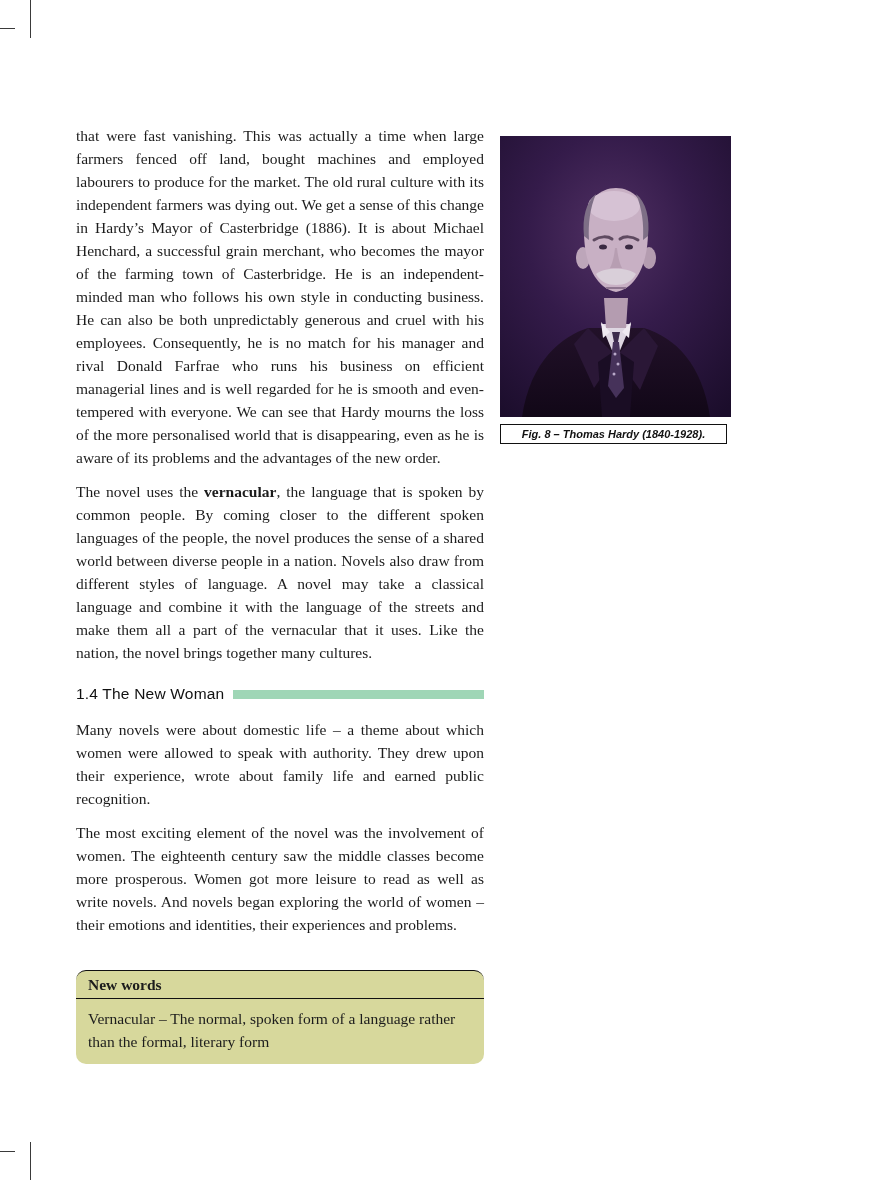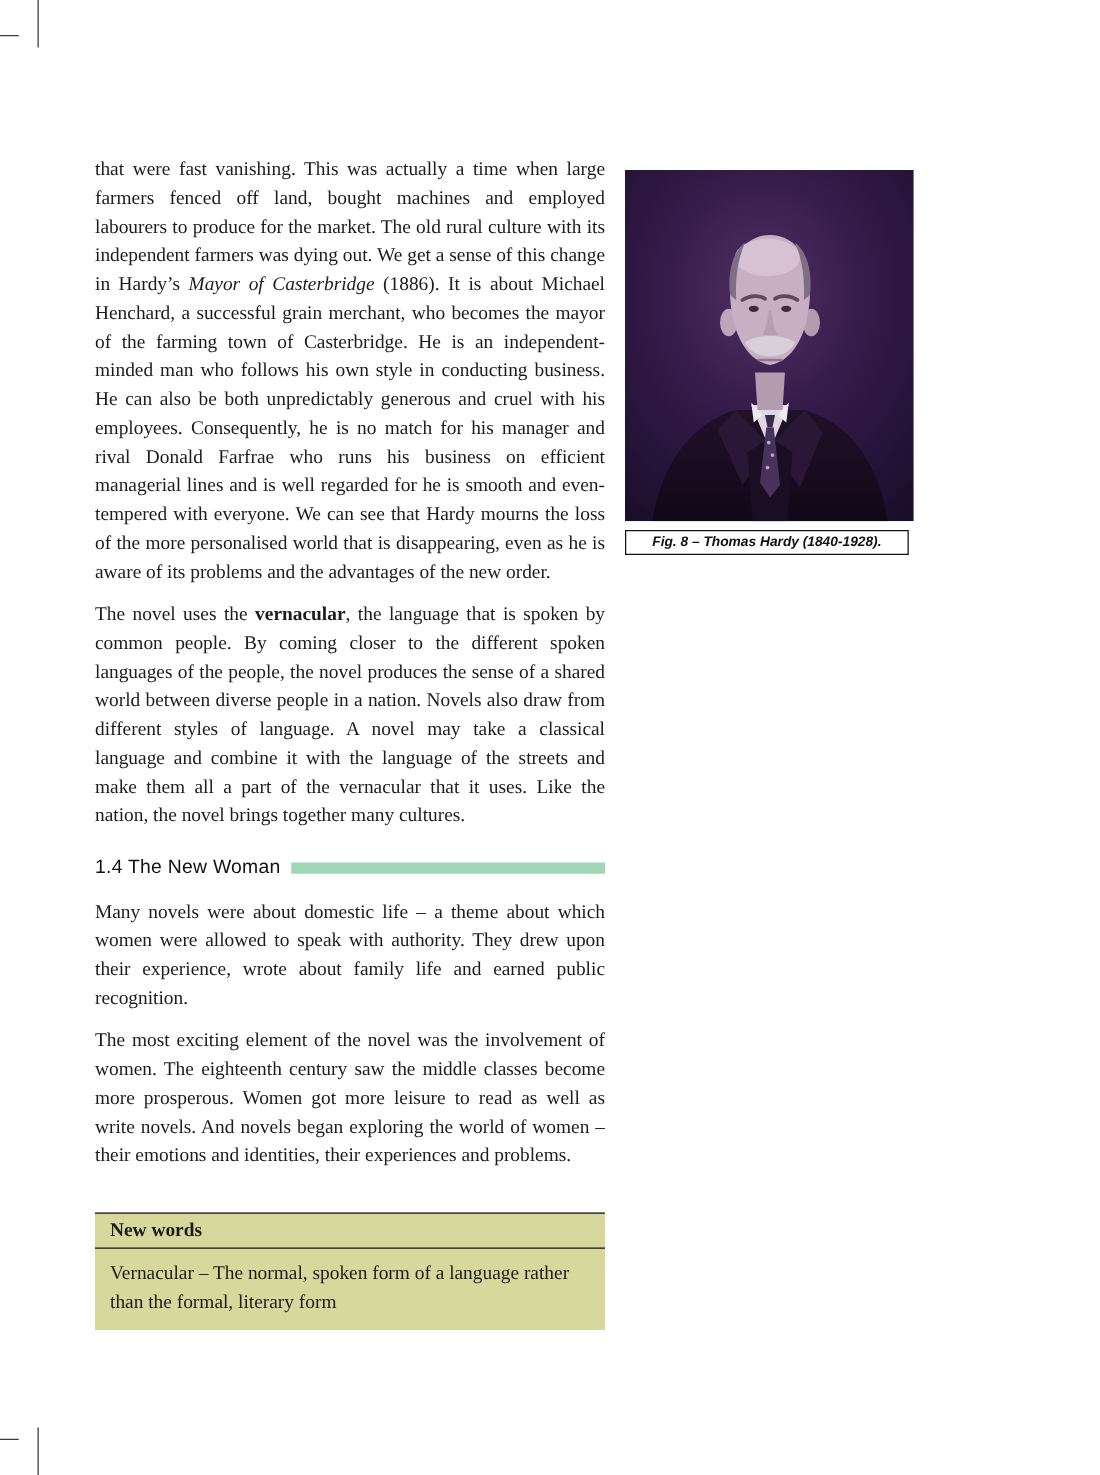--- a/index.html
+++ b/index.html
@@ -22,21 +22,21 @@
     position:absolute;
     left:76px; top:124px;
     width:408px;
   }
   .body-text {
     font-size:15.5px;
     line-height:23px;
     text-align:justify;
     margin-bottom:11px;
   }
-  .italic { font-style:italic; }
+  .italic { }
   .bold { font-weight:bold; }
 
   .section-head {
     display:flex;
     align-items:center;
     gap:9px;
     margin-top:21px;
     margin-bottom:15px;
   }
   .section-title {
@@ -103,21 +103,21 @@
 
     <div class="section-head">
       <span class="section-title">1.4 The New Woman</span>
       <span class="section-bar" style="background: rgb(159, 214, 182);"></span>
     </div>
 
     <p class="body-text">Many novels were about domestic life – a theme about which women were allowed to speak with authority. They drew upon their experience, wrote about family life and earned public recognition.</p>
 
     <p class="body-text">The most exciting element of the novel was the involvement of women. The eighteenth century saw the middle classes become more prosperous. Women got more leisure to read as well as write novels. And novels began exploring the world of women – their emotions and identities, their experiences and problems.</p>
 
-    <aside class="new-words" style="background: rgb(215, 216, 156);">
+    <aside class="new-words" style="background: rgb(215, 216, 156); border-radius: 10px;">
       <div class="nw-head">New words</div>
       <div class="nw-body">Vernacular – The normal, spoken form of a language rather than the formal, literary form</div>
     </aside>
 
   </main>
 
   <figure class="figure">
     <svg viewBox="0 0 231 281" role="img">
       <defs>
         <radialGradient id="pbg" cx="48%" cy="35%" r="80%">

